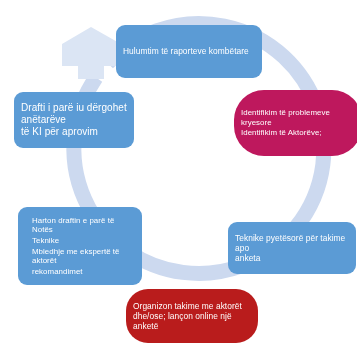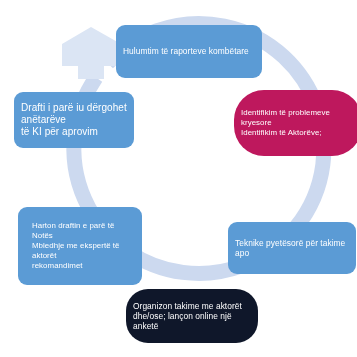--- a/index.html
+++ b/index.html
@@ -74,33 +74,35 @@
   <div class="node" id="node-1" style="background: #be185d; color: rgb(255, 255, 255); border-radius: 30px;">
     <span class="lines">
       <span class="ln">Identifikim të problemeve kryesore</span>
       <span class="ln">Identifikim të Aktorëve;</span>
     </span>
   </div>
 
   <div class="node" id="node-2" style="background: rgb(91, 155, 213); color: rgb(255, 255, 255);">
     <span class="lines">
       <span class="ln">Teknike pyetësorë për takime apo</span>
+      <span class="ln">anketa</span>
     </span>
   </div>
 
-  <div class="node" id="node-3" style="background: #0f172a; color: rgb(255, 255, 255); border-radius: 22px;">
+  <div class="node" id="node-3" style="background: #b91c1c; color: rgb(255, 255, 255); border-radius: 22px;">
     <span class="lines">
       <span class="ln">Organizon takime me aktorët</span>
       <span class="ln">dhe/ose; lançon online një anketë</span>
     </span>
   </div>
 
   <div class="node" id="node-4" style="background: rgb(91, 155, 213); color: rgb(255, 255, 255);">
     <span class="lines">
       <span class="ln">Harton draftin e parë të Notës</span>
+      <span class="ln">Teknike</span>
       <span class="ln">Mbledhje me ekspertë të aktorët</span>
       <span class="ln">rekomandimet</span>
     </span>
   </div>
 
   <div class="node" id="node-5" style="background: rgb(91, 155, 213); color: rgb(255, 255, 255);">
     <span class="lines">
       <span class="ln">Drafti i parë iu dërgohet anëtarëve</span>
       <span class="ln">të KI për aprovim</span>
     </span>

